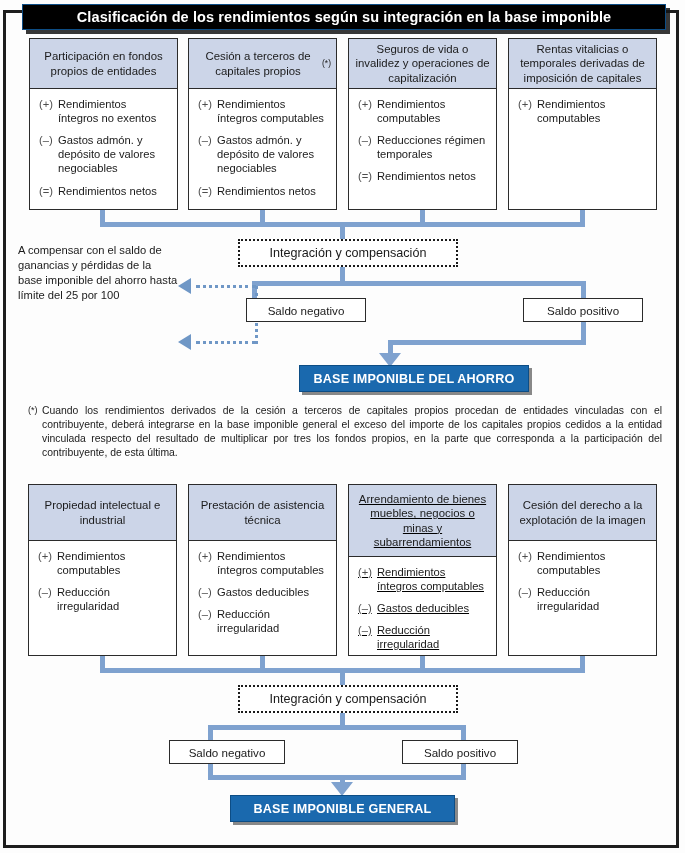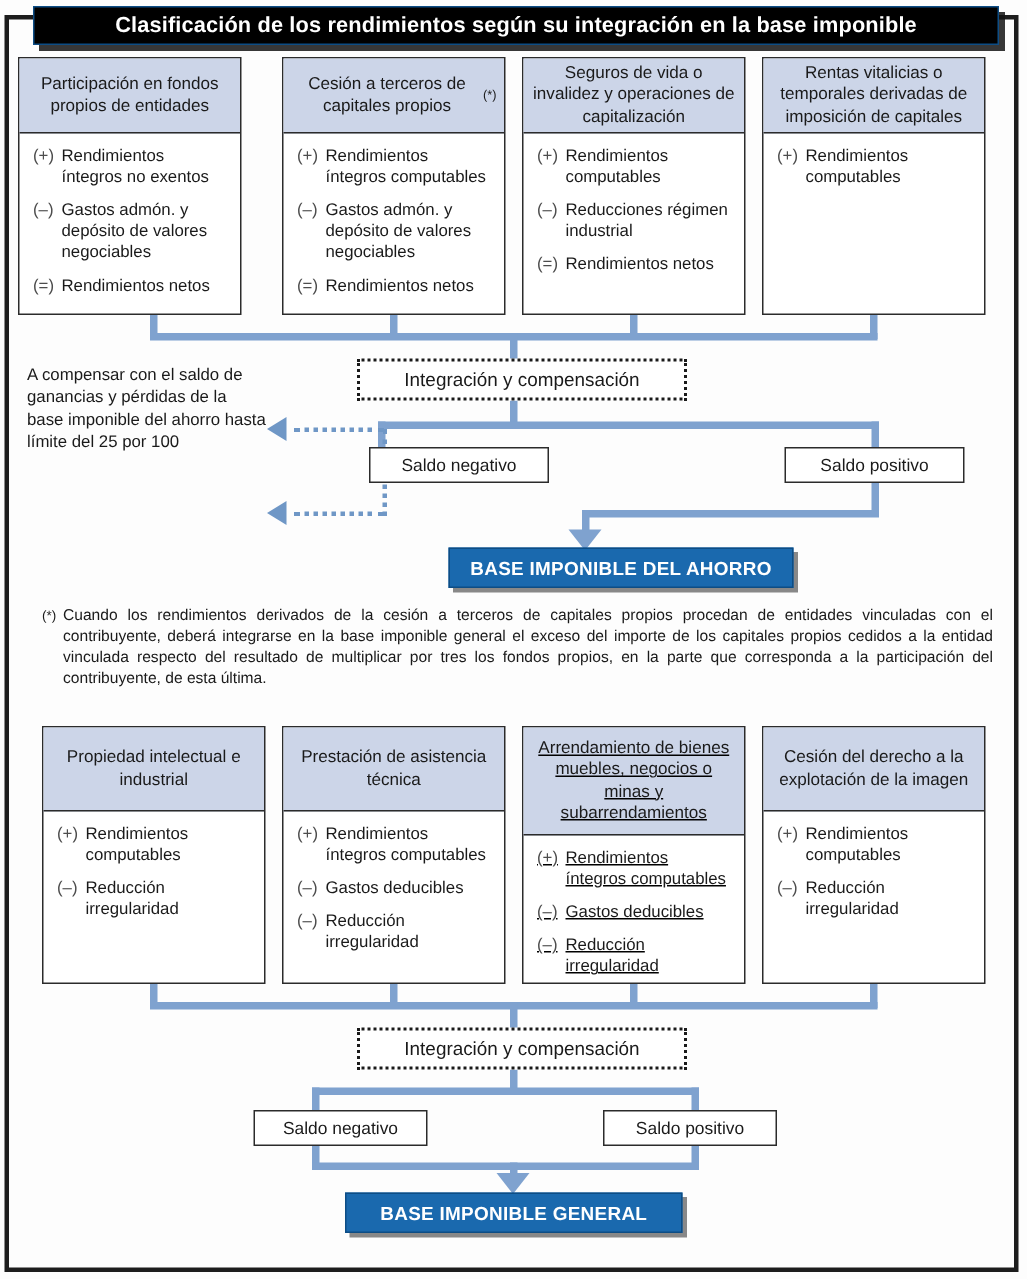--- a/index.html
+++ b/index.html
@@ -147,21 +147,21 @@
 <body>
 
 <div id="page">
 
   <div class="outer-frame"></div>
 
   <div class="title-banner">
     <span>Clasificación de los rendimientos según su integración en la base imponible</span>
   </div>
 
-  <div class="catbox" style="left:12px;top:38px;width:149px;height:172px;">
+  <div class="catbox" style="left:29px;top:38px;width:149px;height:172px;">
     <div class="hd" style="height:50px;">Participación en fondos propios de entidades</div>
     <div class="bd">
       <div class="lineitem">
         <span class="op">(+)</span>
         <span class="tx">Rendimientos íntegros no exentos</span>
       </div>
       <div class="lineitem">
         <span class="op">(–)</span>
         <span class="tx">Gastos admón. y depósito de valores negociables</span>
       </div>
@@ -195,21 +195,21 @@
 
   <div class="catbox" style="left:348px;top:38px;width:149px;height:172px;">
     <div class="hd" style="height:50px;">Seguros de vida o invalidez y operaciones de capitalización</div>
     <div class="bd">
       <div class="lineitem">
         <span class="op">(+)</span>
         <span class="tx">Rendimientos computables</span>
       </div>
       <div class="lineitem">
         <span class="op">(–)</span>
-        <span class="tx">Reducciones régimen industrial</span>
+        <span class="tx">Reducciones régimen temporales</span>
       </div>
       <div class="lineitem">
         <span class="op">(=)</span>
         <span class="tx">Rendimientos netos</span>
       </div>
     </div>
   </div>
 
   <div class="catbox" style="left:508px;top:38px;width:149px;height:172px;">
     <div class="hd" style="height:50px;">Rentas vitalicias o temporales derivadas de imposición de capitales</div>

